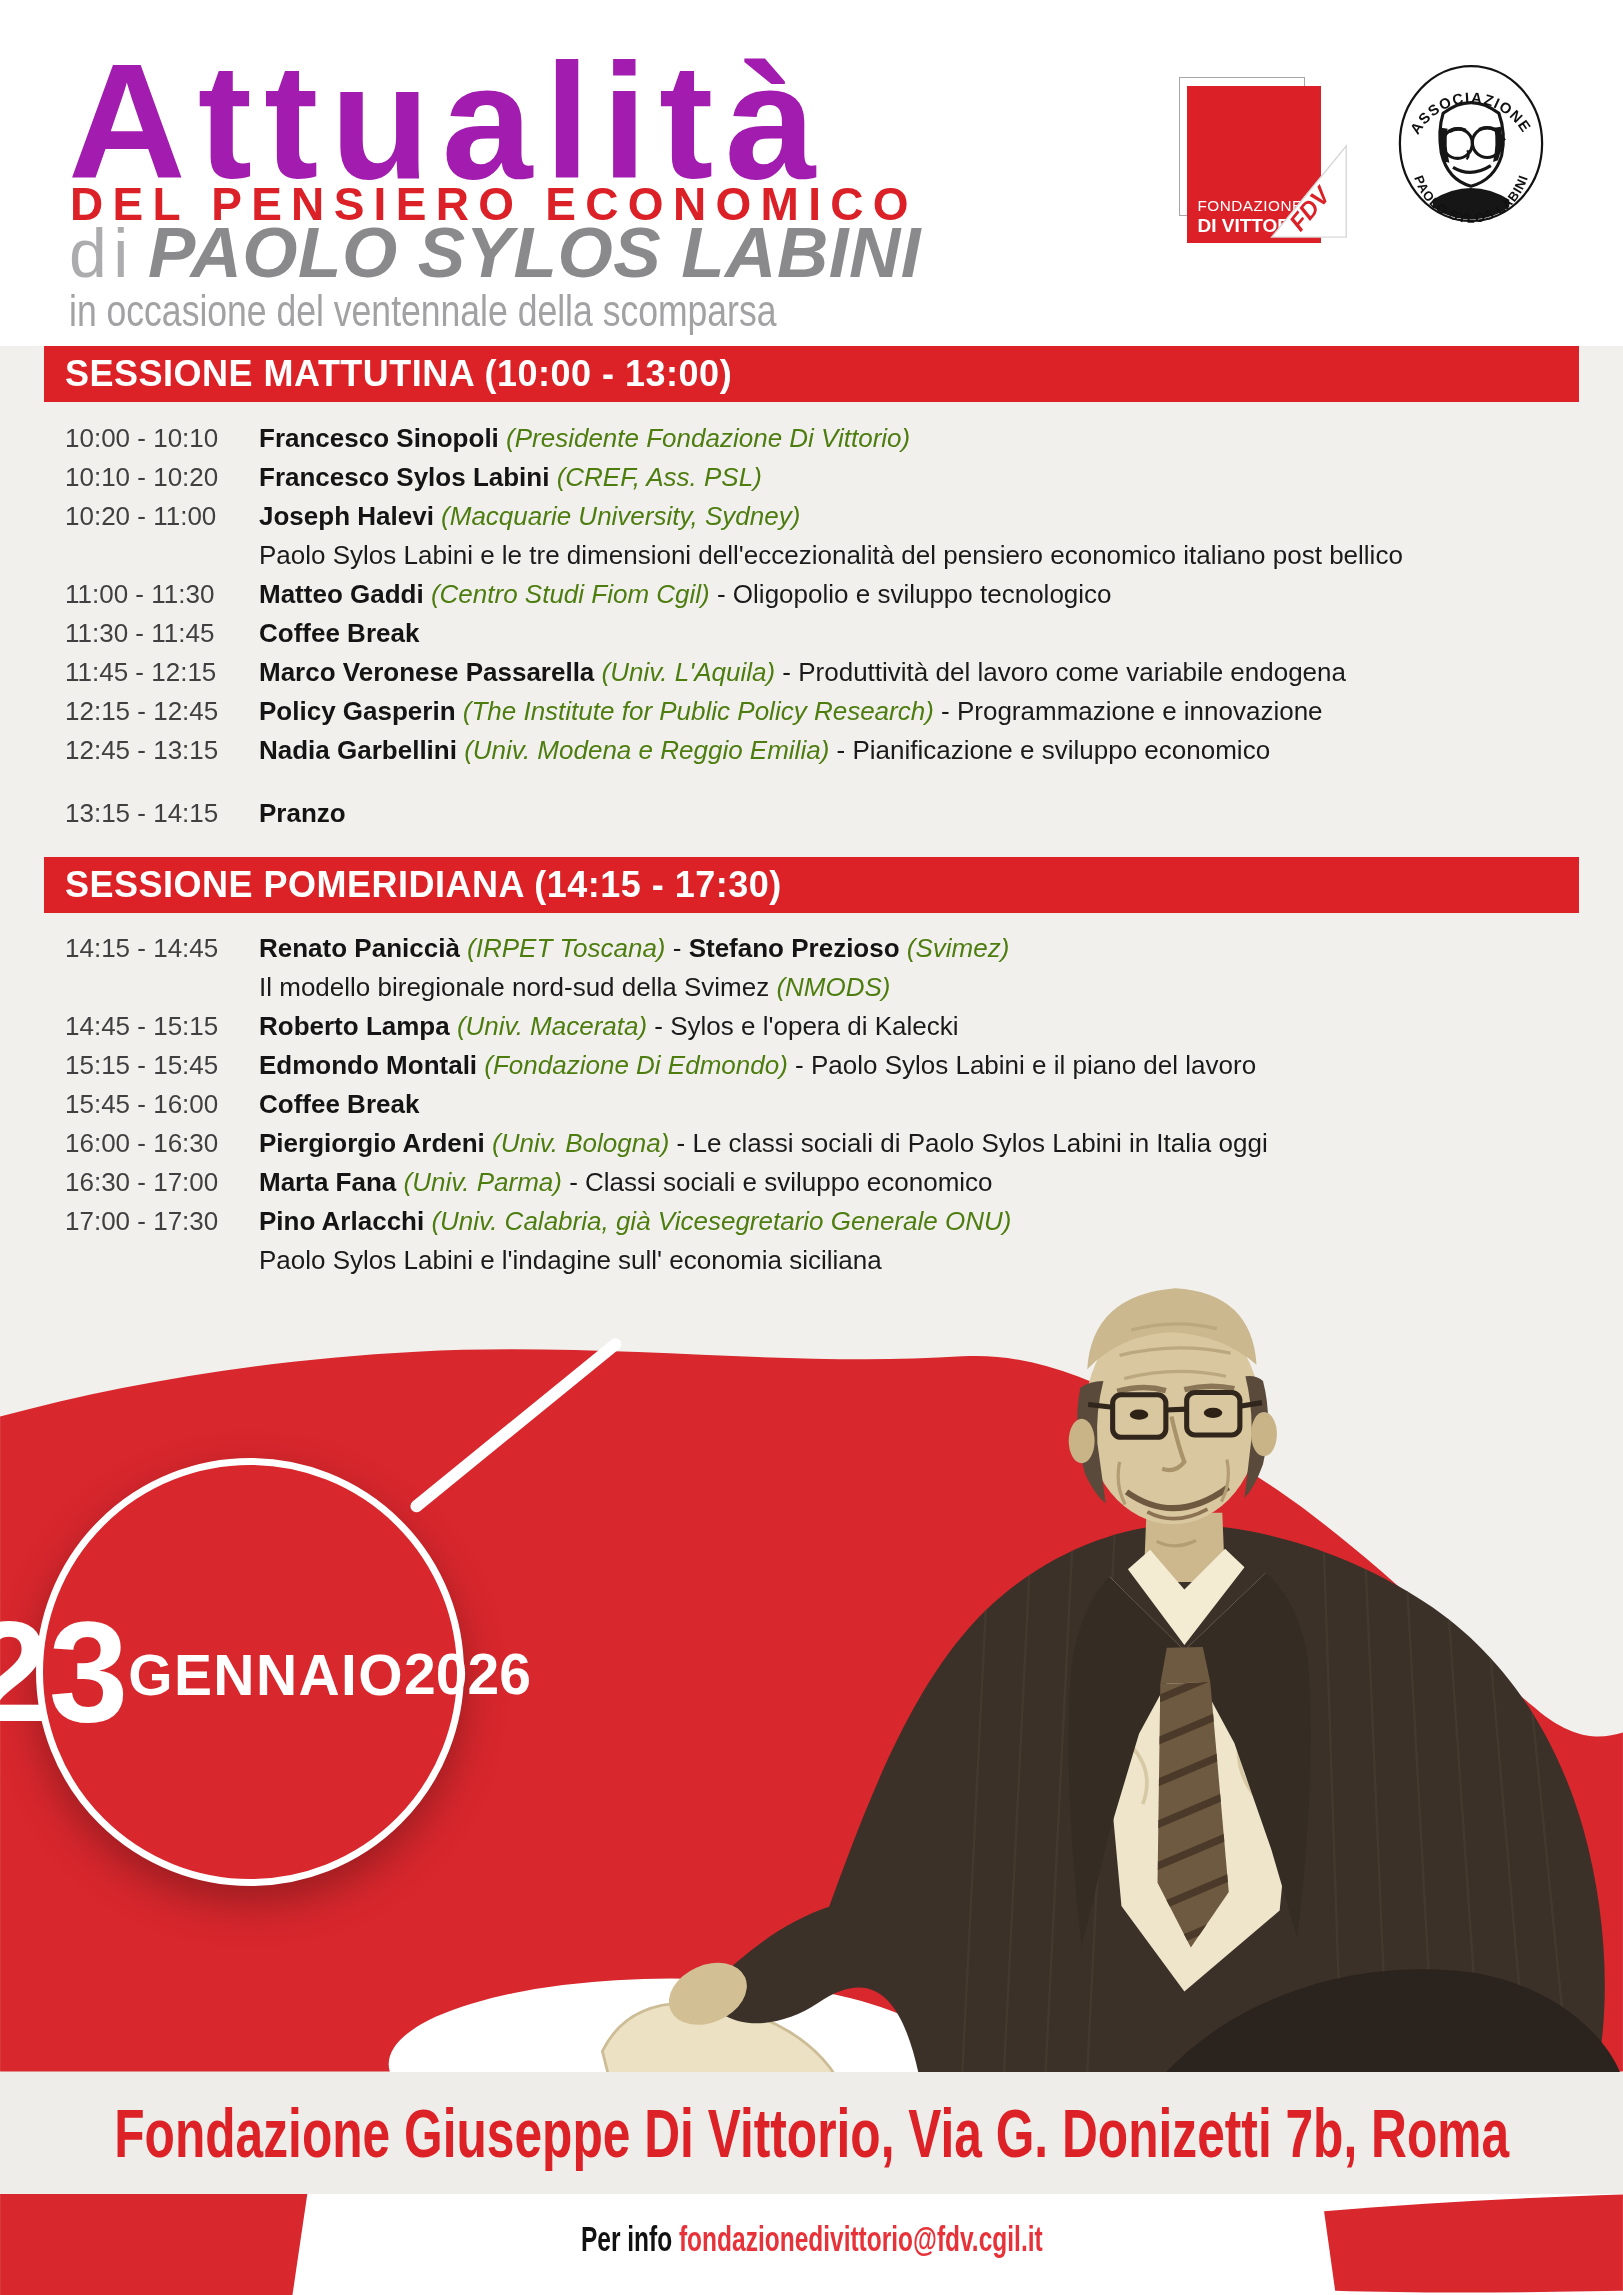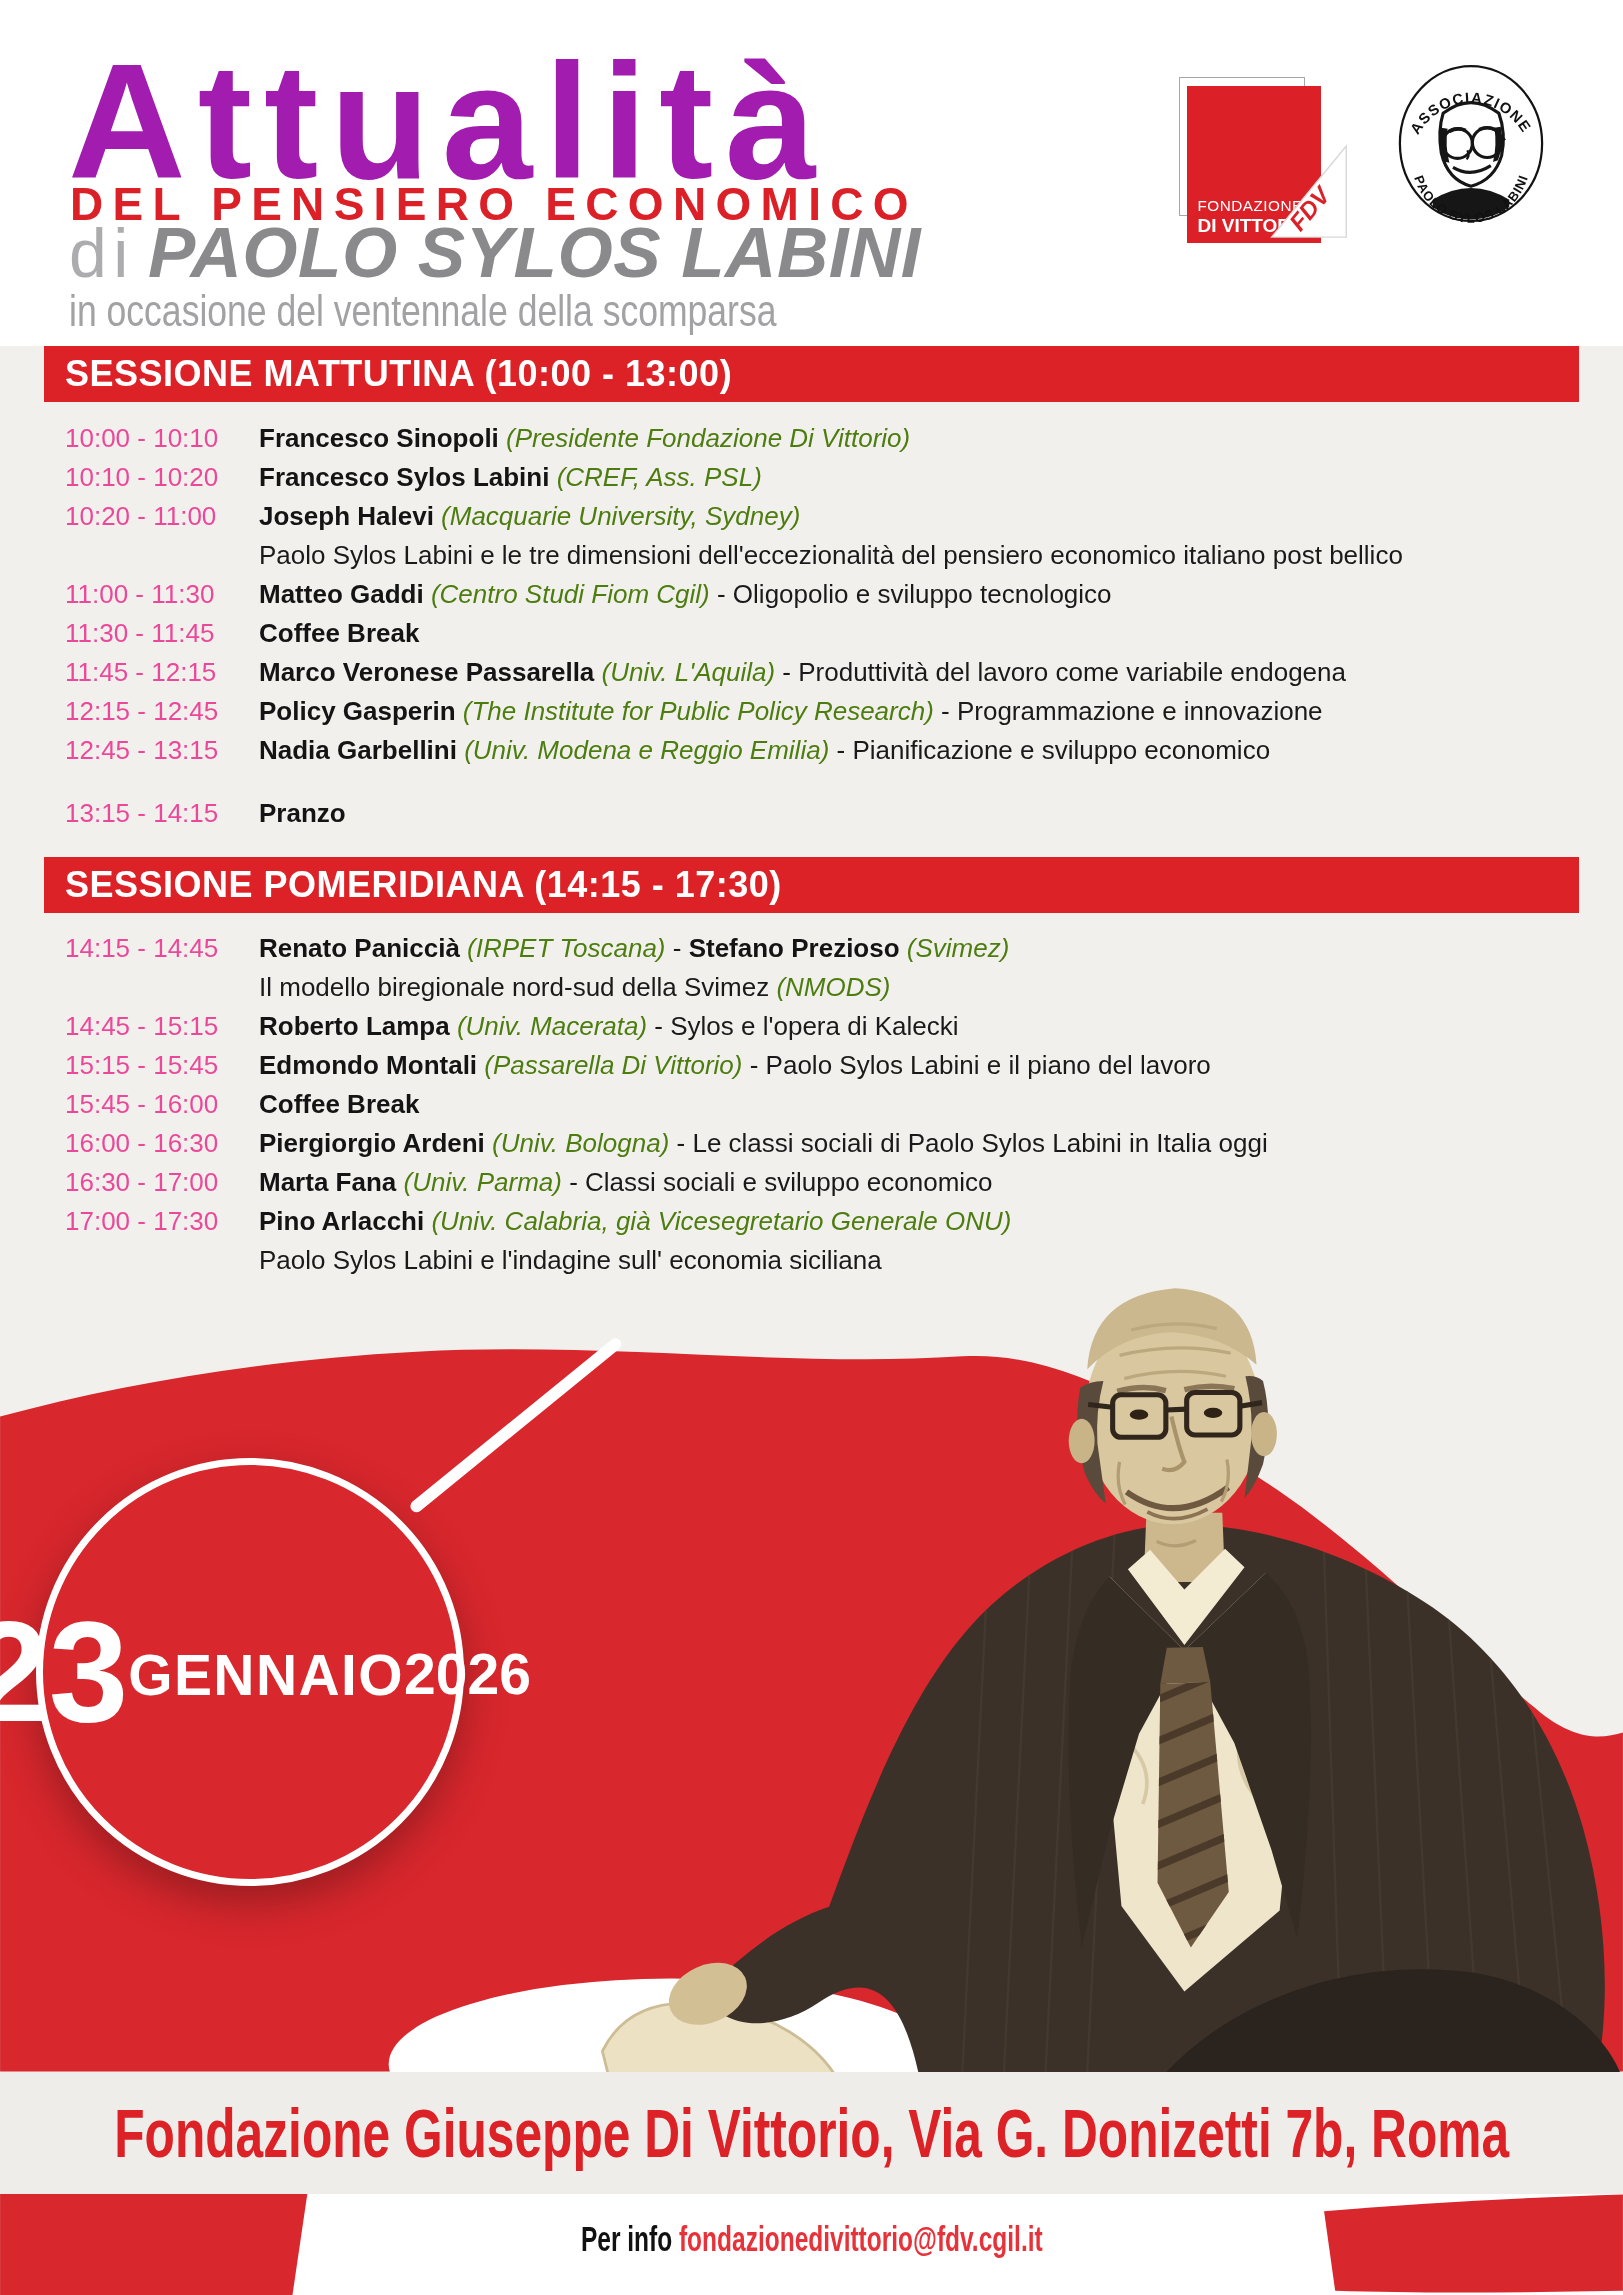--- a/index.html
+++ b/index.html
@@ -28,21 +28,21 @@
   
   #gray-panel{left:0;top:346px;width:1623px;height:1836px;background:#f1f0ed;}
 
   
   .session-bar{position:absolute;left:44px;width:1535px;height:56px;background:#dc2127;
                display:flex;align-items:center;padding-left:21px;box-sizing:border-box;}
   .session-bar-text{font-size:36px;font-weight:bold;color:#ffffff;white-space:nowrap;letter-spacing:0.5px;}
   .rows{position:absolute;left:65px;width:1555px;font-size:26px;color:#1a1a1a;}
   .row{height:39px;line-height:39px;white-space:nowrap;}
   .row-gap{margin-top:24px;}
-  .t-time{display:inline-block;width:194px;color:#ec4899;}
+  .t-time{display:inline-block;width:194px;color:#404040;}
   .t-name{font-weight:bold;color:#141414;}
   .t-affil{font-style:italic;color:#4d7c0f;text-align:center;}
   .t-plain{color:#1a1a1a;}
 
   
   #date-badge{left:36px;top:1458px;width:428px;height:428px;border-radius:50%;background:#d8272d;
               border:7.9px solid #ffffff;box-sizing:border-box;box-shadow:0 16.7px 42px rgba(60,15,15,.40);
               display:flex;flex-direction:row;align-items:center;justify-content:center;color:#fff;z-index:4;}
   #date-badge .day{font-size:143px;font-weight:bold;line-height:.95;}
   #date-badge .mon{font-size:57px;font-weight:bold;letter-spacing:1.4px;margin-top:6.5px;}
@@ -222,21 +222,21 @@
         <div class="row"><span class="t-time">12:45 - 13:15</span><span class="t-name">Nadia Garbellini</span><span class="t-affil"> (Univ. Modena e Reggio Emilia)</span><span class="t-plain"> - Pianificazione e sviluppo economico</span></div>
         <div class="row row-gap"><span class="t-time">13:15 - 14:15</span><span class="t-name">Pranzo</span></div>
       </div>
       <div class="session-bar" style="top: 857px;">
         <span class="session-bar-text">SESSIONE POMERIDIANA (14:15 - 17:30)</span>
       </div>
       <div class="rows" style="top: 929px;">
         <div class="row"><span class="t-time">14:15 - 14:45</span><span class="t-name">Renato Paniccià</span><span class="t-affil"> (IRPET Toscana)</span><span class="t-plain"> - </span><span class="t-name">Stefano Prezioso</span><span class="t-affil"> (Svimez)</span></div>
         <div class="row"><span class="t-time"></span><span class="t-plain">Il modello biregionale nord-sud della Svimez </span><span class="t-affil">(NMODS)</span></div>
         <div class="row"><span class="t-time">14:45 - 15:15</span><span class="t-name">Roberto Lampa</span><span class="t-affil"> (Univ. Macerata)</span><span class="t-plain"> - Sylos e l'opera di Kalecki</span></div>
-        <div class="row"><span class="t-time">15:15 - 15:45</span><span class="t-name">Edmondo Montali</span><span class="t-affil"> (Passarella Di Vittorio)</span><span class="t-plain"> - Paolo Sylos Labini e il piano del lavoro</span></div>
+        <div class="row"><span class="t-time">15:15 - 15:45</span><span class="t-name">Edmondo Montali</span><span class="t-affil"> (Fondazione Di Edmondo)</span><span class="t-plain"> - Paolo Sylos Labini e il piano del lavoro</span></div>
         <div class="row"><span class="t-time">15:45 - 16:00</span><span class="t-name">Coffee Break</span></div>
         <div class="row"><span class="t-time">16:00 - 16:30</span><span class="t-name">Piergiorgio Ardeni</span><span class="t-affil"> (Univ. Bologna)</span><span class="t-plain"> - Le classi sociali di Paolo Sylos Labini in Italia oggi</span></div>
         <div class="row"><span class="t-time">16:30 - 17:00</span><span class="t-name">Marta Fana</span><span class="t-affil"> (Univ. Parma)</span><span class="t-plain"> - Classi sociali e sviluppo economico</span></div>
         <div class="row"><span class="t-time">17:00 - 17:30</span><span class="t-name">Pino Arlacchi</span><span class="t-affil"> (Univ. Calabria, già Vicesegretario Generale ONU)</span></div>
         <div class="row"><span class="t-time"></span><span class="t-plain">Paolo Sylos Labini e l'indagine sull' economia siciliana</span></div>
       </div>
     </div>
 
   <div class="abs" id="date-badge">
     <div class="day">23</div>

